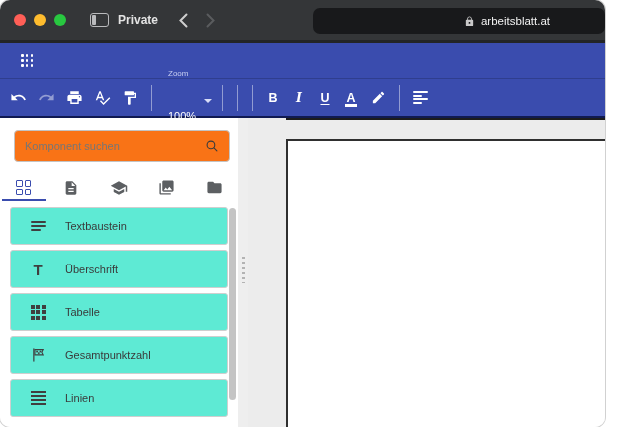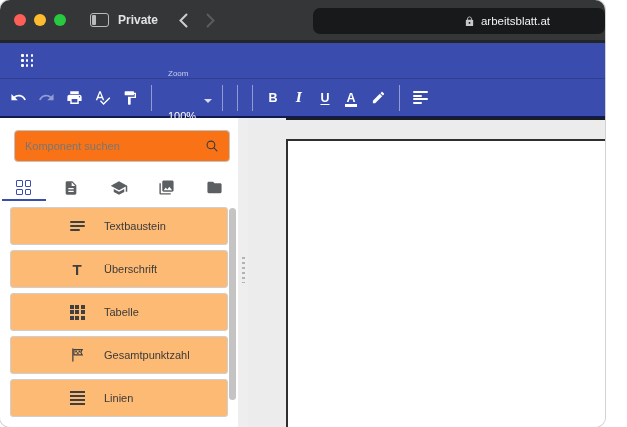--- a/index.html
+++ b/index.html
@@ -59,22 +59,22 @@
                border:1px solid #c3c3c3; border-radius:4px; display:flex; align-items:center; padding:0 10px; }
   .searchbox input { flex:1; border:none; outline:none; font-size:11px; color:#444; background:transparent;
                      font-family:"Liberation Sans", sans-serif; }
   .searchbox input::placeholder { color:#767676; opacity:1; }
   .tabs { position:absolute; left:0; top:56px; width:238px; height:27px; display:flex; }
   .tab { flex:1; display:flex; align-items:center; justify-content:center; position:relative; }
   .tab.active::after { content:''; position:absolute; left:2px; right:2px; bottom:0; height:2px; background:#3a4cae; }
   .gicon { display:grid; grid-template-columns:repeat(2,1fr); gap:2px; }
   .gicon i { width:6.5px; height:6.5px; border:1.6px solid #3a4cae; border-radius:1px; }
   .cards { position:absolute; left:0; top:89px; width:238px; }
-  .card { margin:0 10px 5px 10px; height:38px; background:#fdba74; border:1px solid #cfcfcf; border-radius:3px;
-          display:flex; align-items:center;padding-left:39px; }
+  .card { margin:0 10px 5px 10px; height:38px; background:#5eead4; border:1px solid #cfcfcf; border-radius:3px;
+          display:flex; align-items:center; }
   .cicon { width:20px; margin-left:17px; display:flex; align-items:center; justify-content:center; }
   .clabel { margin-left:17px; font-size:11px; color:#3a3a3a; }
   .ticon .tb { height:2px; background:#3f3f3f; margin:2px 0; border-radius:1px; }
   .tb.l{ width:15px; } .tb.s{ width:10px; }
   .ticonT { font-size:15px; font-weight:bold; color:#3f3f3f; line-height:15px; }
   .tableicon { display:grid; grid-template-columns:repeat(3,1fr); gap:1.5px; }
   .tableicon i { width:4px; height:4px; background:#3f3f3f; }
   .linesicon .lb { width:15px; height:2.2px; background:#3f3f3f; margin:1.6px 0; }
   .vscroll { position:absolute; right:2px; top:88px; bottom:0; width:7px; }
   .vthumb { position:absolute; left:0; top:2px; width:7px; height:192px; background:#c4c4c4; border-radius:4px; }

